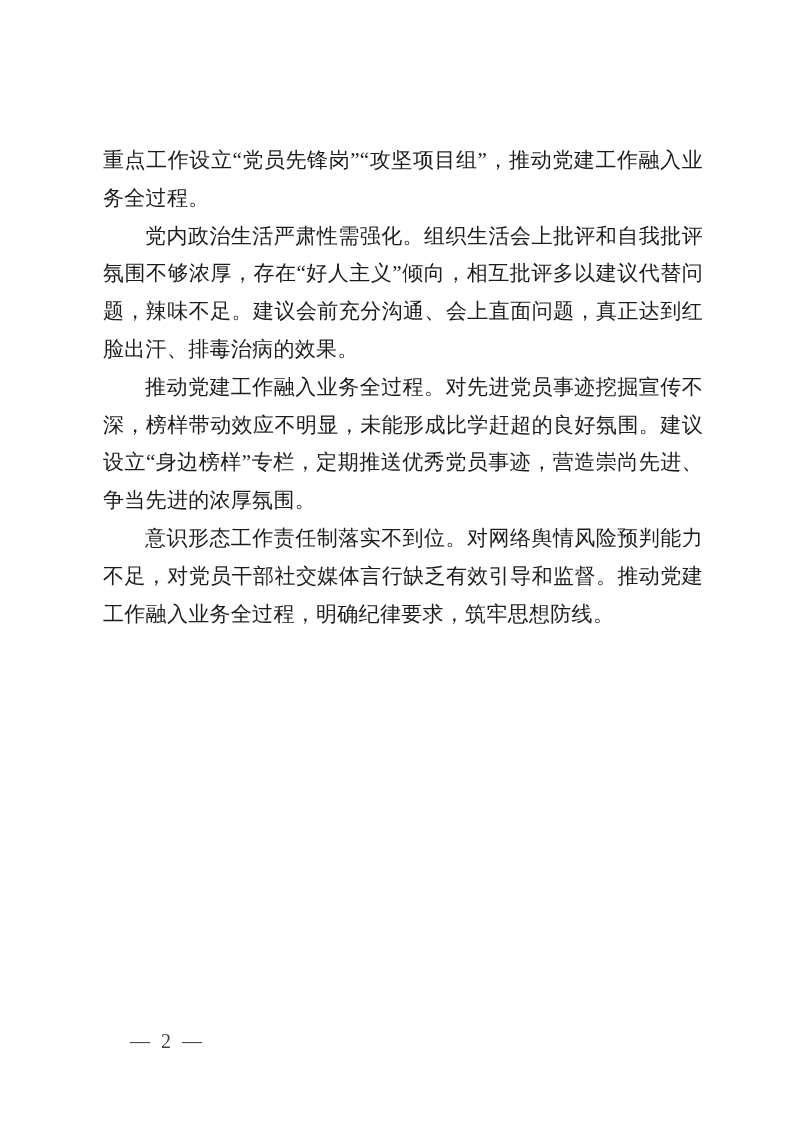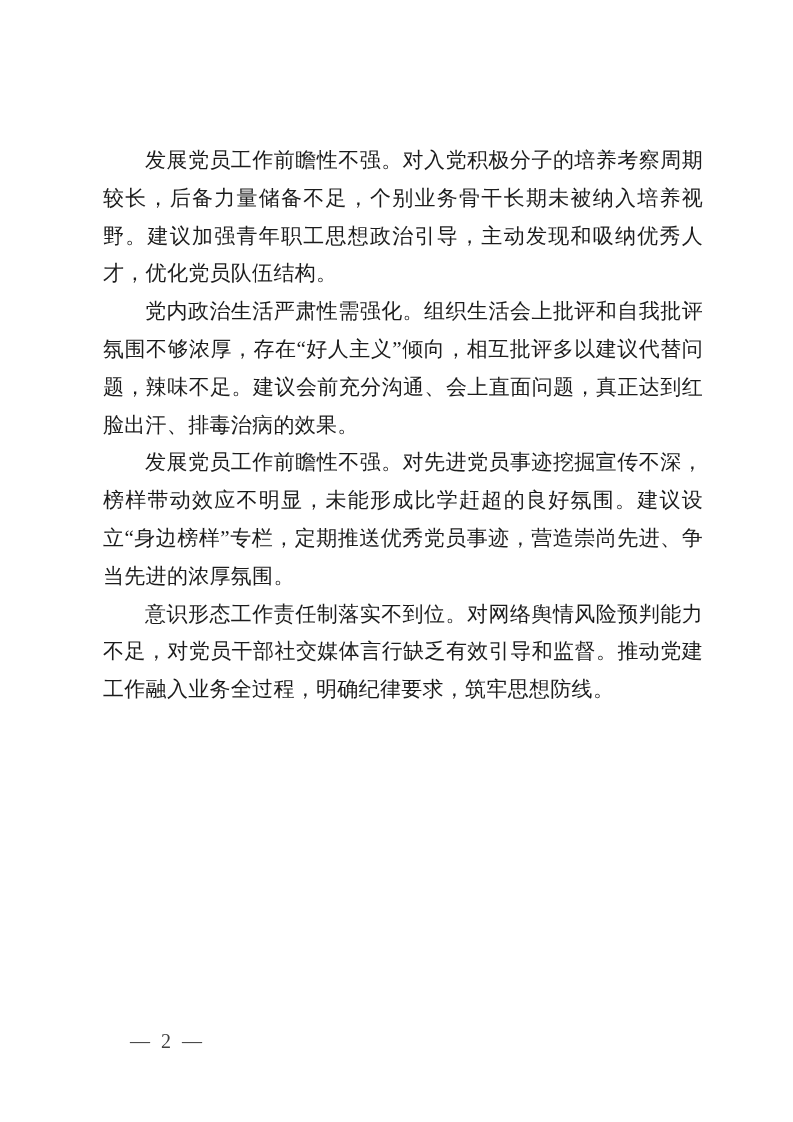--- a/index.html
+++ b/index.html
@@ -48,19 +48,19 @@
     color: #3f3f3f;
     letter-spacing: 3px;
     white-space: nowrap;
   }
 </style>
 </head>
 <body>
 
 <div class="page">
   <div class="doc-body">
-    <p class="indent">发展党员工作前瞻性不强。对入党积极分子的培养考察周期较长，后备力量储备不足，个别业务骨干长期未被纳入培养视野。建议加强青年职工思想政治引导，主动发现和吸纳优秀人才，优化党员队伍结构。</p>
+    <p>重点工作设立“党员先锋岗”“攻坚项目组”，推动党建工作融入业务全过程。</p>
     <p class="indent">党内政治生活严肃性需强化。组织生活会上批评和自我批评氛围不够浓厚，存在“好人主义”倾向，相互批评多以建议代替问题，辣味不足。建议会前充分沟通、会上直面问题，真正达到红脸出汗、排毒治病的效果。</p>
-    <p class="indent">发展党员工作前瞻性不强。对先进党员事迹挖掘宣传不深，榜样带动效应不明显，未能形成比学赶超的良好氛围。建议设立“身边榜样”专栏，定期推送优秀党员事迹，营造崇尚先进、争当先进的浓厚氛围。</p>
+    <p class="indent">推动党建工作融入业务全过程。对先进党员事迹挖掘宣传不深，榜样带动效应不明显，未能形成比学赶超的良好氛围。建议设立“身边榜样”专栏，定期推送优秀党员事迹，营造崇尚先进、争当先进的浓厚氛围。</p>
     <p class="indent">意识形态工作责任制落实不到位。对网络舆情风险预判能力不足，对党员干部社交媒体言行缺乏有效引导和监督。推动党建工作融入业务全过程，明确纪律要求，筑牢思想防线。</p>
   </div>
   <div class="page-number">— 2 —</div>
 </div>
 
 </body></html>

